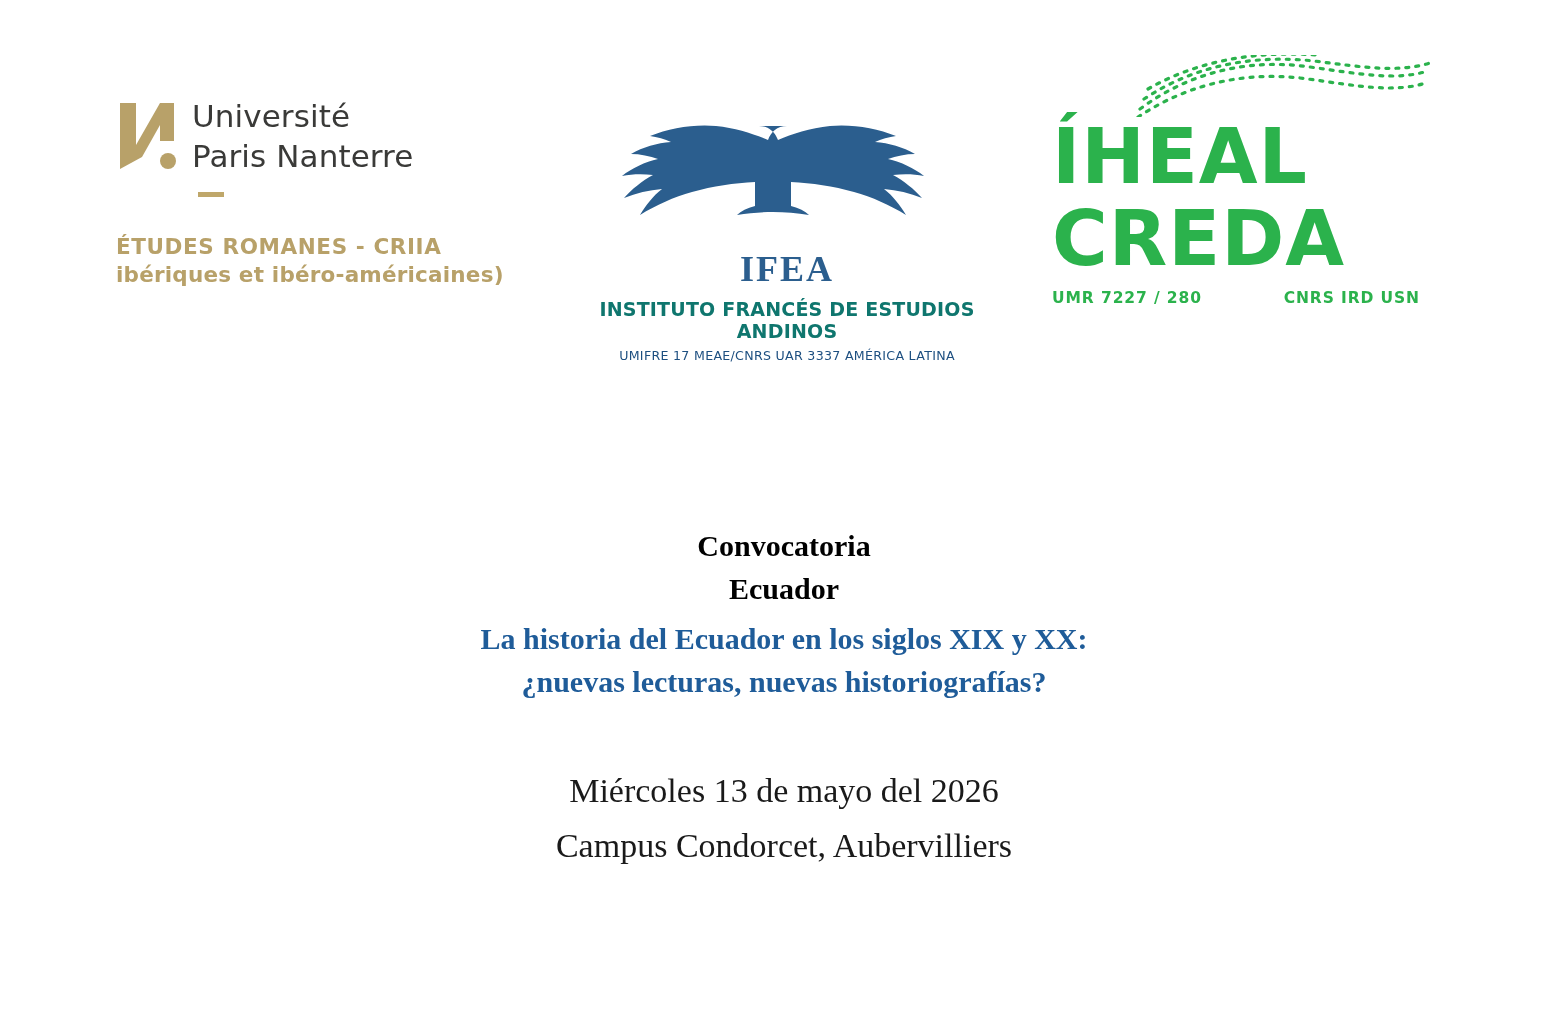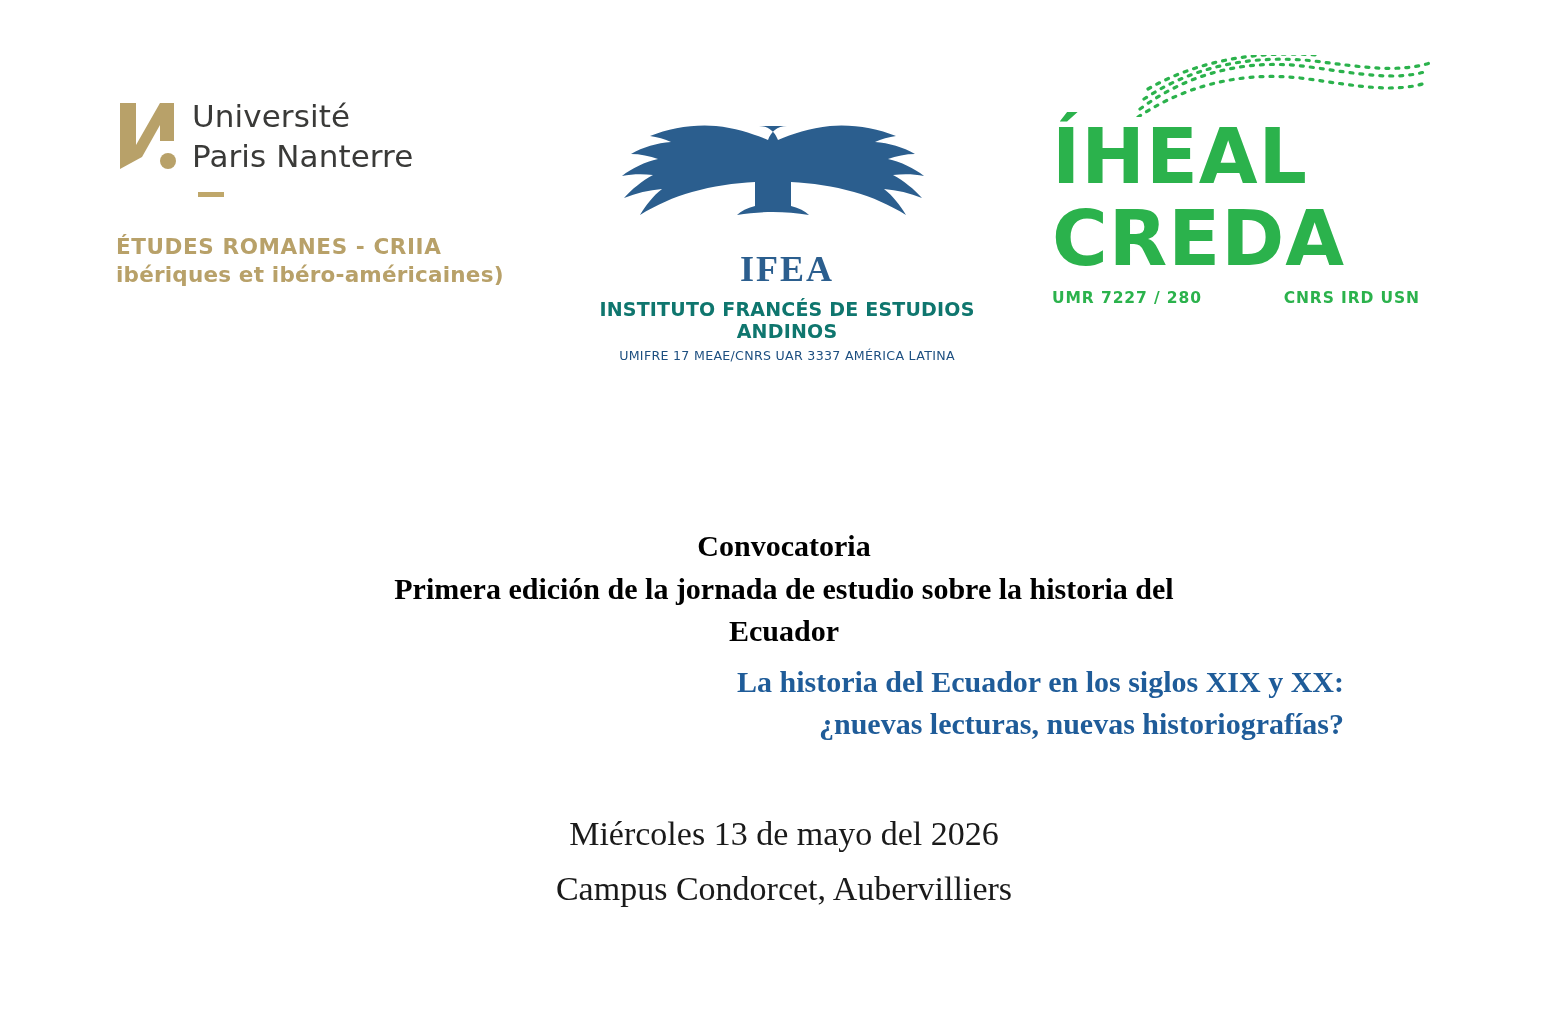--- a/index.html
+++ b/index.html
@@ -151,21 +151,20 @@
     width: 1090px;
   }
   .subheading {
     font-family: "Liberation Serif", serif;
     font-weight: 700;
     font-size: 30px;
     line-height: 1.42;
     color: #1f5c99;
     margin: 8px auto 16px;
     width: 1120px;
-    text-align: right;
   }
   .details {
     margin-top: 60px;
     font-family: "Liberation Serif", serif;
     font-size: 34px;
     line-height: 1.62;
     color: #1a1a1a;
   }
 </style>
 </head>
@@ -254,21 +253,20 @@
     <div class="iheal-foot">
       <span>UMR 7227 / 280</span>
       <span>CNRS IRD USN</span>
     </div>
   </div>
 </div>
 
 <div class="content">
   <div class="heading">
     <div>Convocatoria</div>
-    <div>Primera edición de la jornada de estudio sobre la historia del</div>
     <div>Ecuador</div>
   </div>
   <div class="subheading">
     <div>La historia del Ecuador en los siglos XIX y XX:</div>
     <div>¿nuevas lecturas, nuevas historiografías?</div>
   </div>
   <div class="details">
     <div>Miércoles 13 de mayo del 2026</div>
     <div>Campus Condorcet, Aubervilliers</div>
   </div>

